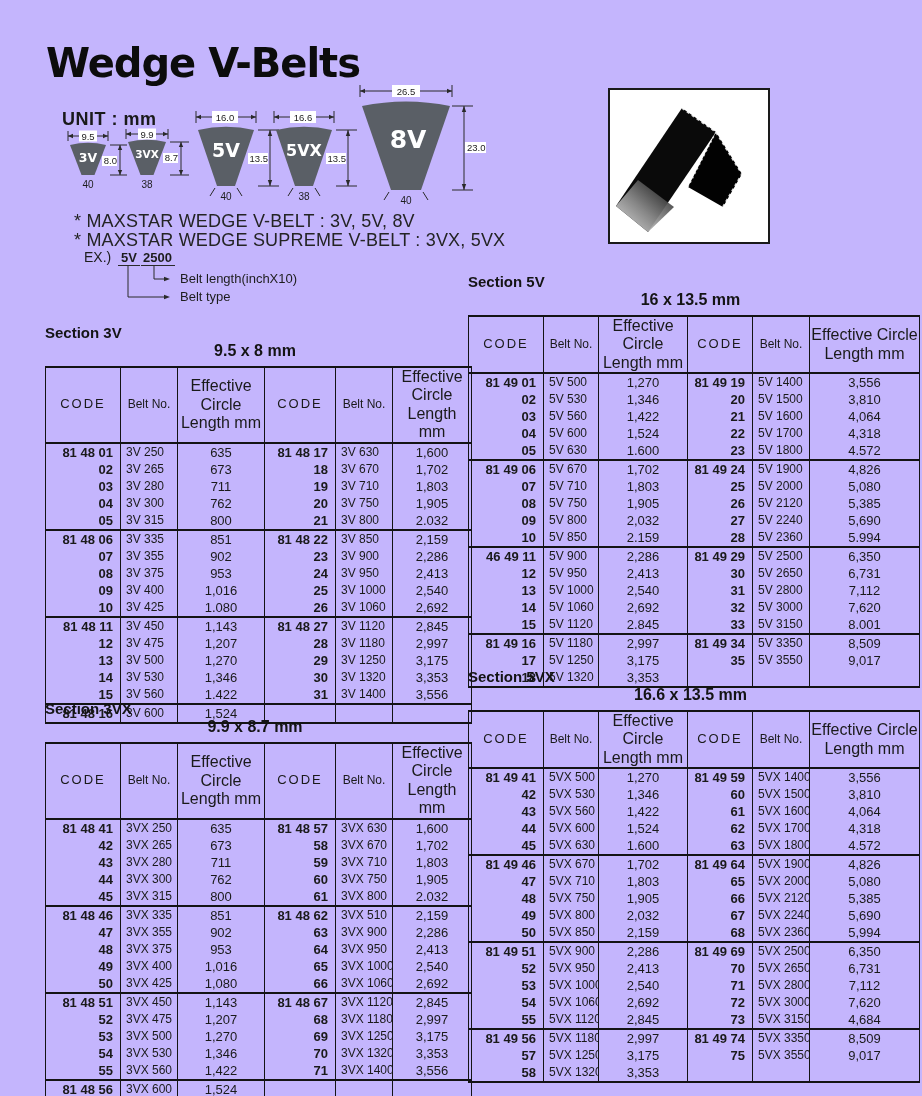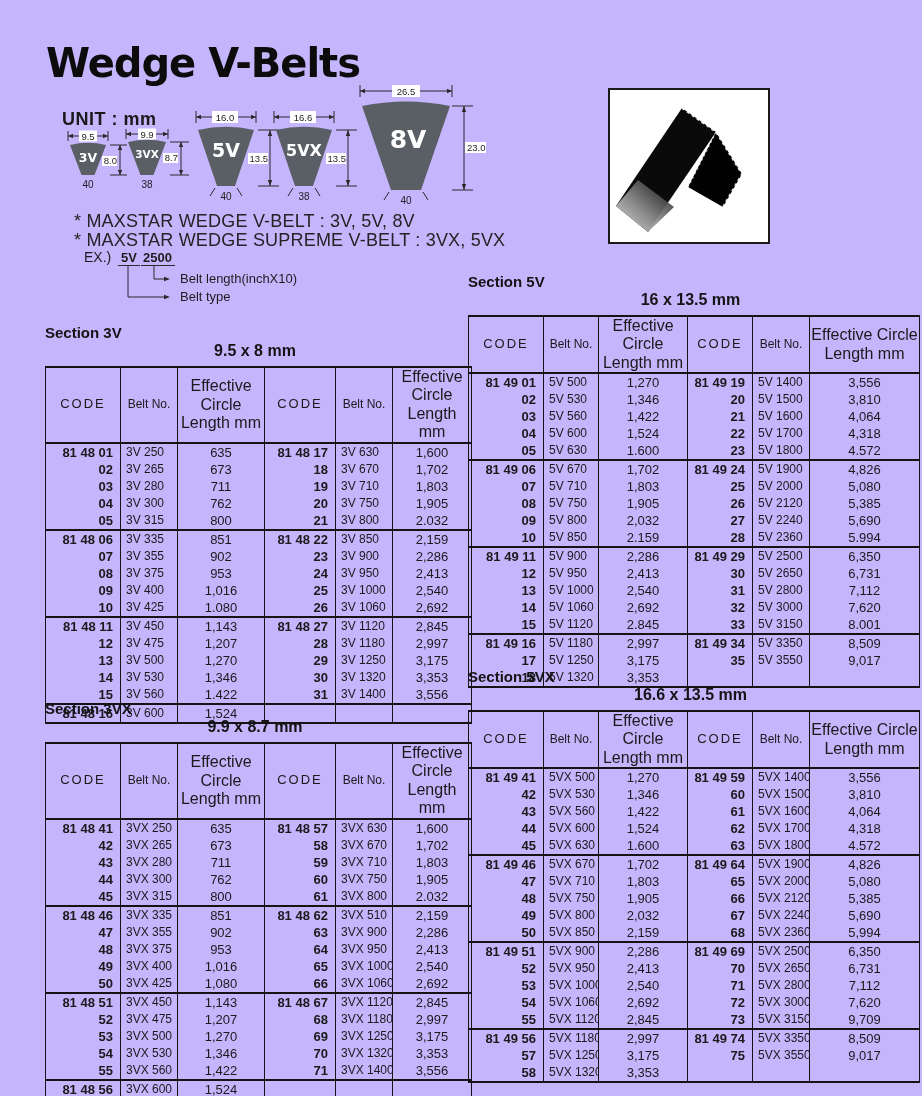--- a/index.html
+++ b/index.html
@@ -439,21 +439,21 @@
           </tr>
           <tr>
             <td class="c0">10</td>
             <td class="c1">5V 850</td>
             <td class="c2">2.159</td>
             <td class="c3">28</td>
             <td class="c4">5V 2360</td>
             <td class="c5">5.994</td>
           </tr>
           <tr class="grp">
-            <td class="c0">81 49 11</td>
+            <td class="c0">46 49 11</td>
             <td class="c1">5V 900</td>
             <td class="c2">2,286</td>
             <td class="c3">81 49 29</td>
             <td class="c4">5V 2500</td>
             <td class="c5">6,350</td>
           </tr>
           <tr>
             <td class="c0">12</td>
             <td class="c1">5V 950</td>
             <td class="c2">2,413</td>
@@ -790,21 +790,21 @@
             <td class="c3">72</td>
             <td class="c4">5VX 3000</td>
             <td class="c5">7,620</td>
           </tr>
           <tr>
             <td class="c0">55</td>
             <td class="c1">5VX 1120</td>
             <td class="c2">2,845</td>
             <td class="c3">73</td>
             <td class="c4">5VX 3150</td>
-            <td class="c5">9,709</td>
+            <td class="c5">4,684</td>
           </tr>
           <tr class="grp">
             <td class="c0">81 49 56</td>
             <td class="c1">5VX 1180</td>
             <td class="c2">2,997</td>
             <td class="c3">81 49 74</td>
             <td class="c4">5VX 3350</td>
             <td class="c5">8,509</td>
           </tr>
           <tr>

